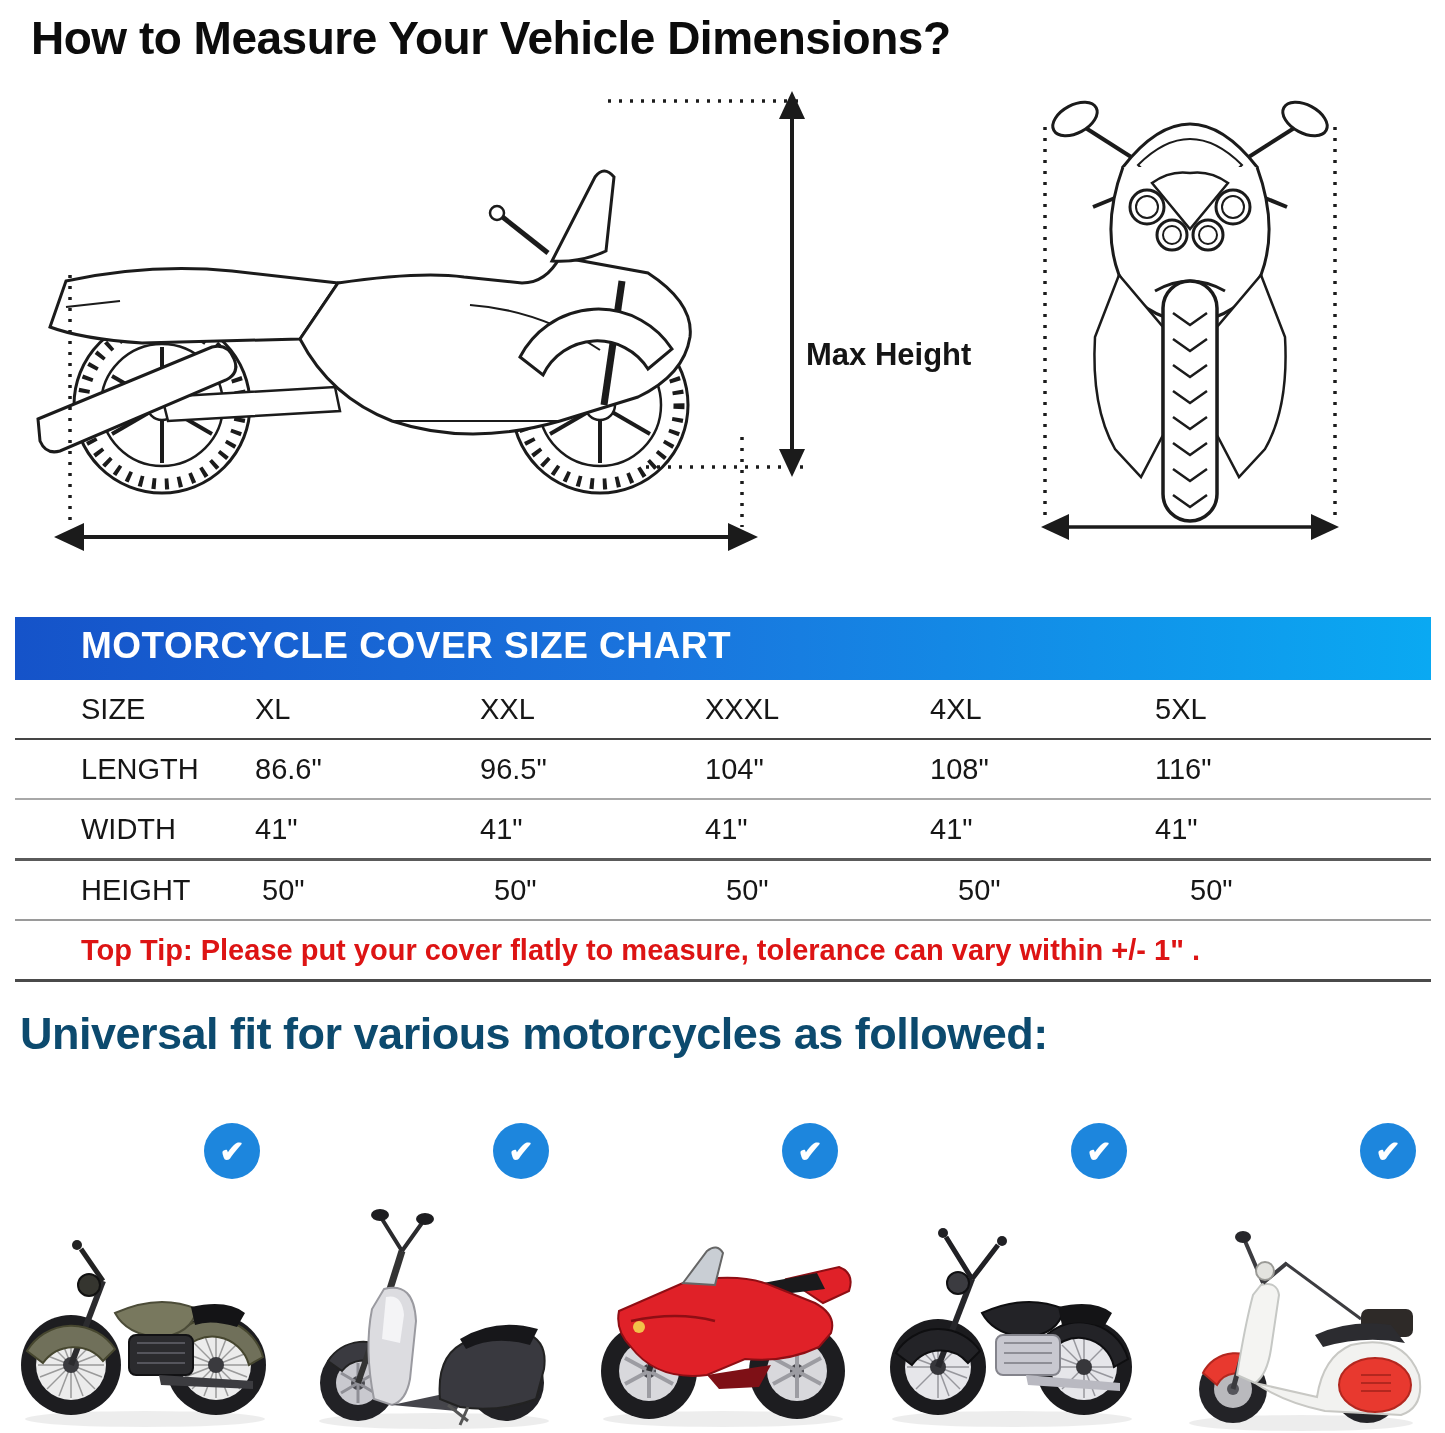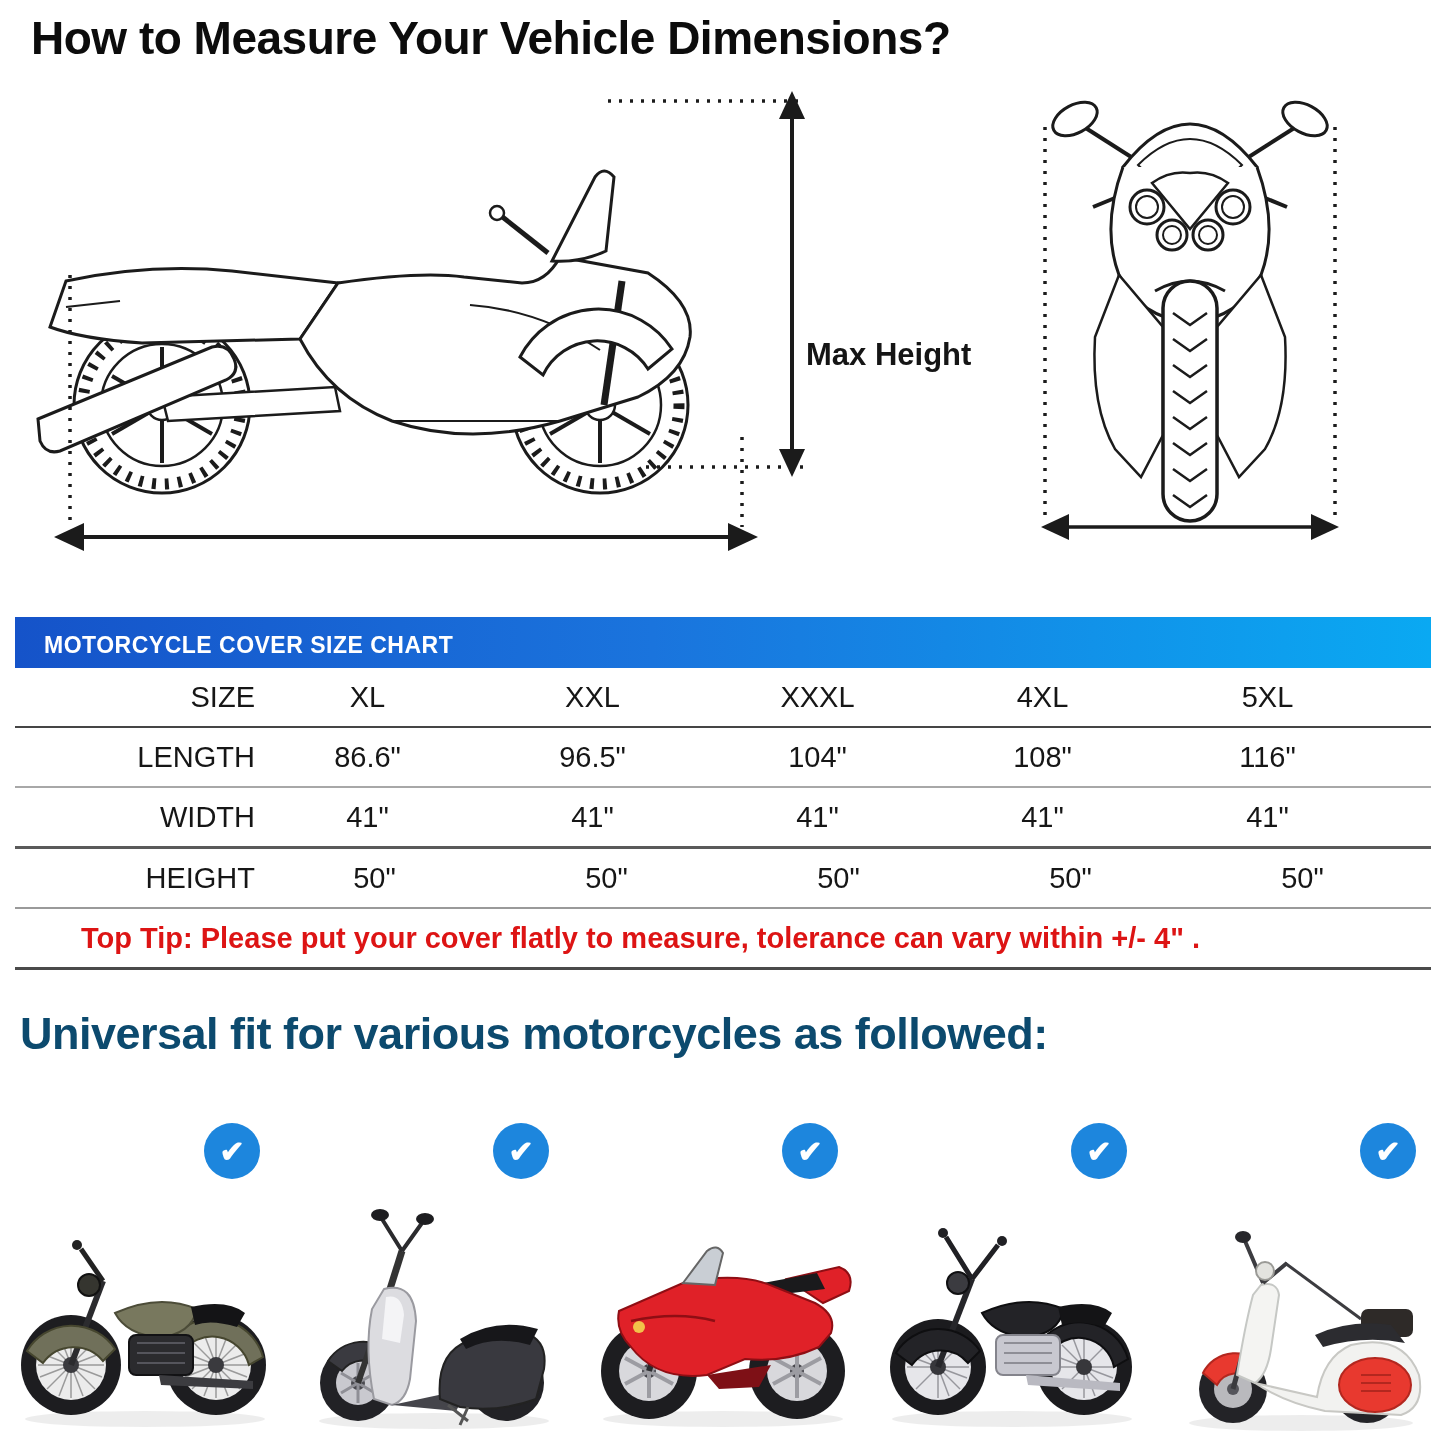--- a/index.html
+++ b/index.html
@@ -13,27 +13,27 @@
   
   .diagram{position:absolute;top:75px;left:0;width:1193px;height:530px;}
   .diagram svg{position:absolute;top:0;left:0;}
   .dim-label{position:absolute;font-size:31px;font-weight:700;color:#151515;}
   .dim-label.height{left:806px;top:262px;}
   .dim-label.length{left:70px;top:558px;width:676px;text-align:center;}
   .dim-label.width{left:1045px;top:552px;width:292px;text-align:center;}
 
   
   .chart{position:absolute;top:617px;left:15px;width:1416px;}
-  .chart-header{height:51px;line-height:57px;padding-left:29px;
+  .chart-header{height:63px;line-height:57px;padding-left:66px;
         background:linear-gradient(90deg,#1553c9 0%,#1a74dd 45%,#0aa9f2 100%);
-        color:#fff;font-size:23px;font-weight:700;letter-spacing:0.5px;}
+        color:#fff;font-size:37px;font-weight:700;letter-spacing:0.5px;}
   .trow{display:grid;grid-template-columns:240px repeat(5,225px);height:58px;
         align-items:center;font-size:29px;font-weight:500;color:#161616;}
-  .trow .lbl{padding-left:66px;text-align:right;}
-  .trow .val{text-align:center;}
+  .trow .lbl{padding-left:66px;text-align:left;}
+  .trow .val{}
   .row-size{border-bottom:2px solid #454545;}
   .row-length{border-bottom:2px solid #a8a8a8;}
   .row-width{border-bottom:3px solid #5a5a5a;}
   .row-height{border-bottom:2px solid #9a9a9a;gap:7px;}
   .chart-tip{height:58px;line-height:58px;padding-left:66px;font-size:29px;font-weight:700;
         color:#dd1414;border-bottom:3px solid #4a4a4a;}
 
   
   .gallery{position:absolute;top:1118px;left:0;width:1445px;height:315px;display:flex;}
   .gallery-item{position:relative;flex:0 0 289px;height:315px;}
@@ -208,21 +208,21 @@
 
     <div class="trow row-height">
       <div class="lbl">HEIGHT</div>
       <div class="val">50"</div>
       <div class="val">50"</div>
       <div class="val">50"</div>
       <div class="val">50"</div>
       <div class="val">50"</div>
     </div>
 
-    <div class="chart-tip">Top Tip: Please put your cover flatly to measure, tolerance can vary within +/- 4" .</div>
+    <div class="chart-tip">Top Tip: Please put your cover flatly to measure, tolerance can vary within +/- 1" .</div>
   </div>
 
   <h2 class="fit-heading">Universal fit for various motorcycles as followed:</h2>
 
   <div class="gallery">
 
     <div class="gallery-item">
       <div class="check-circle">
         <span>✔</span>
       </div>

